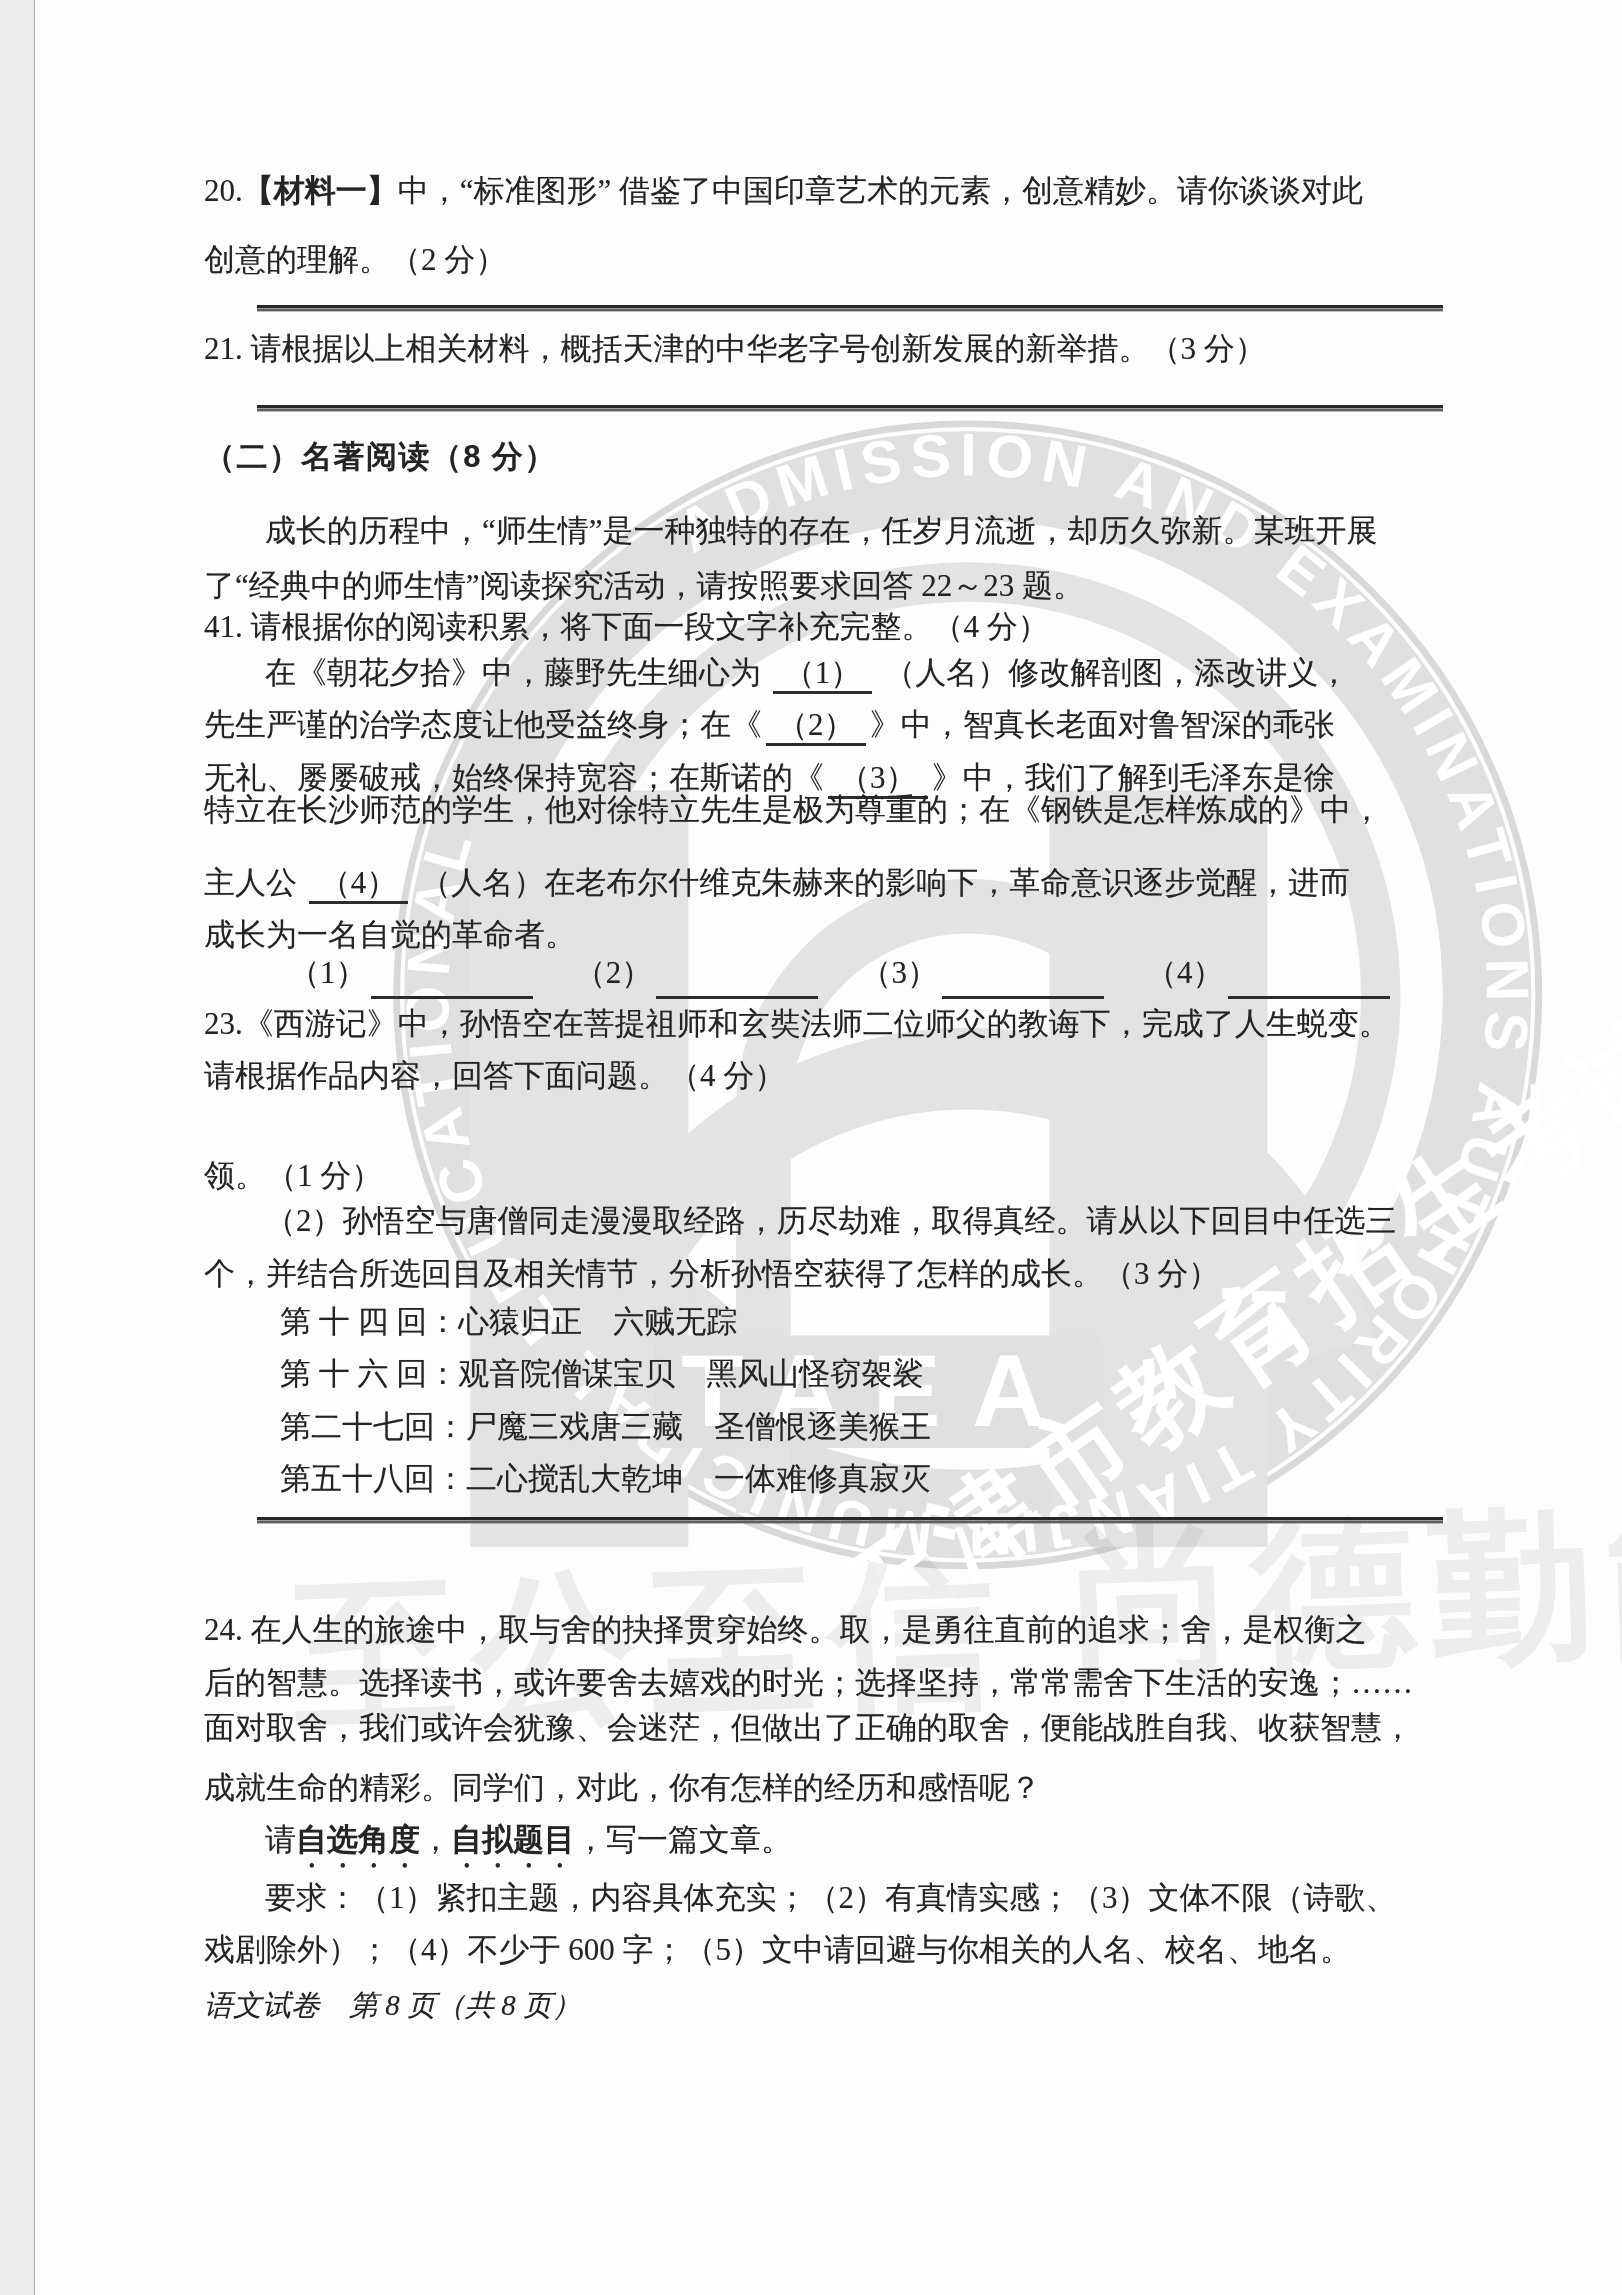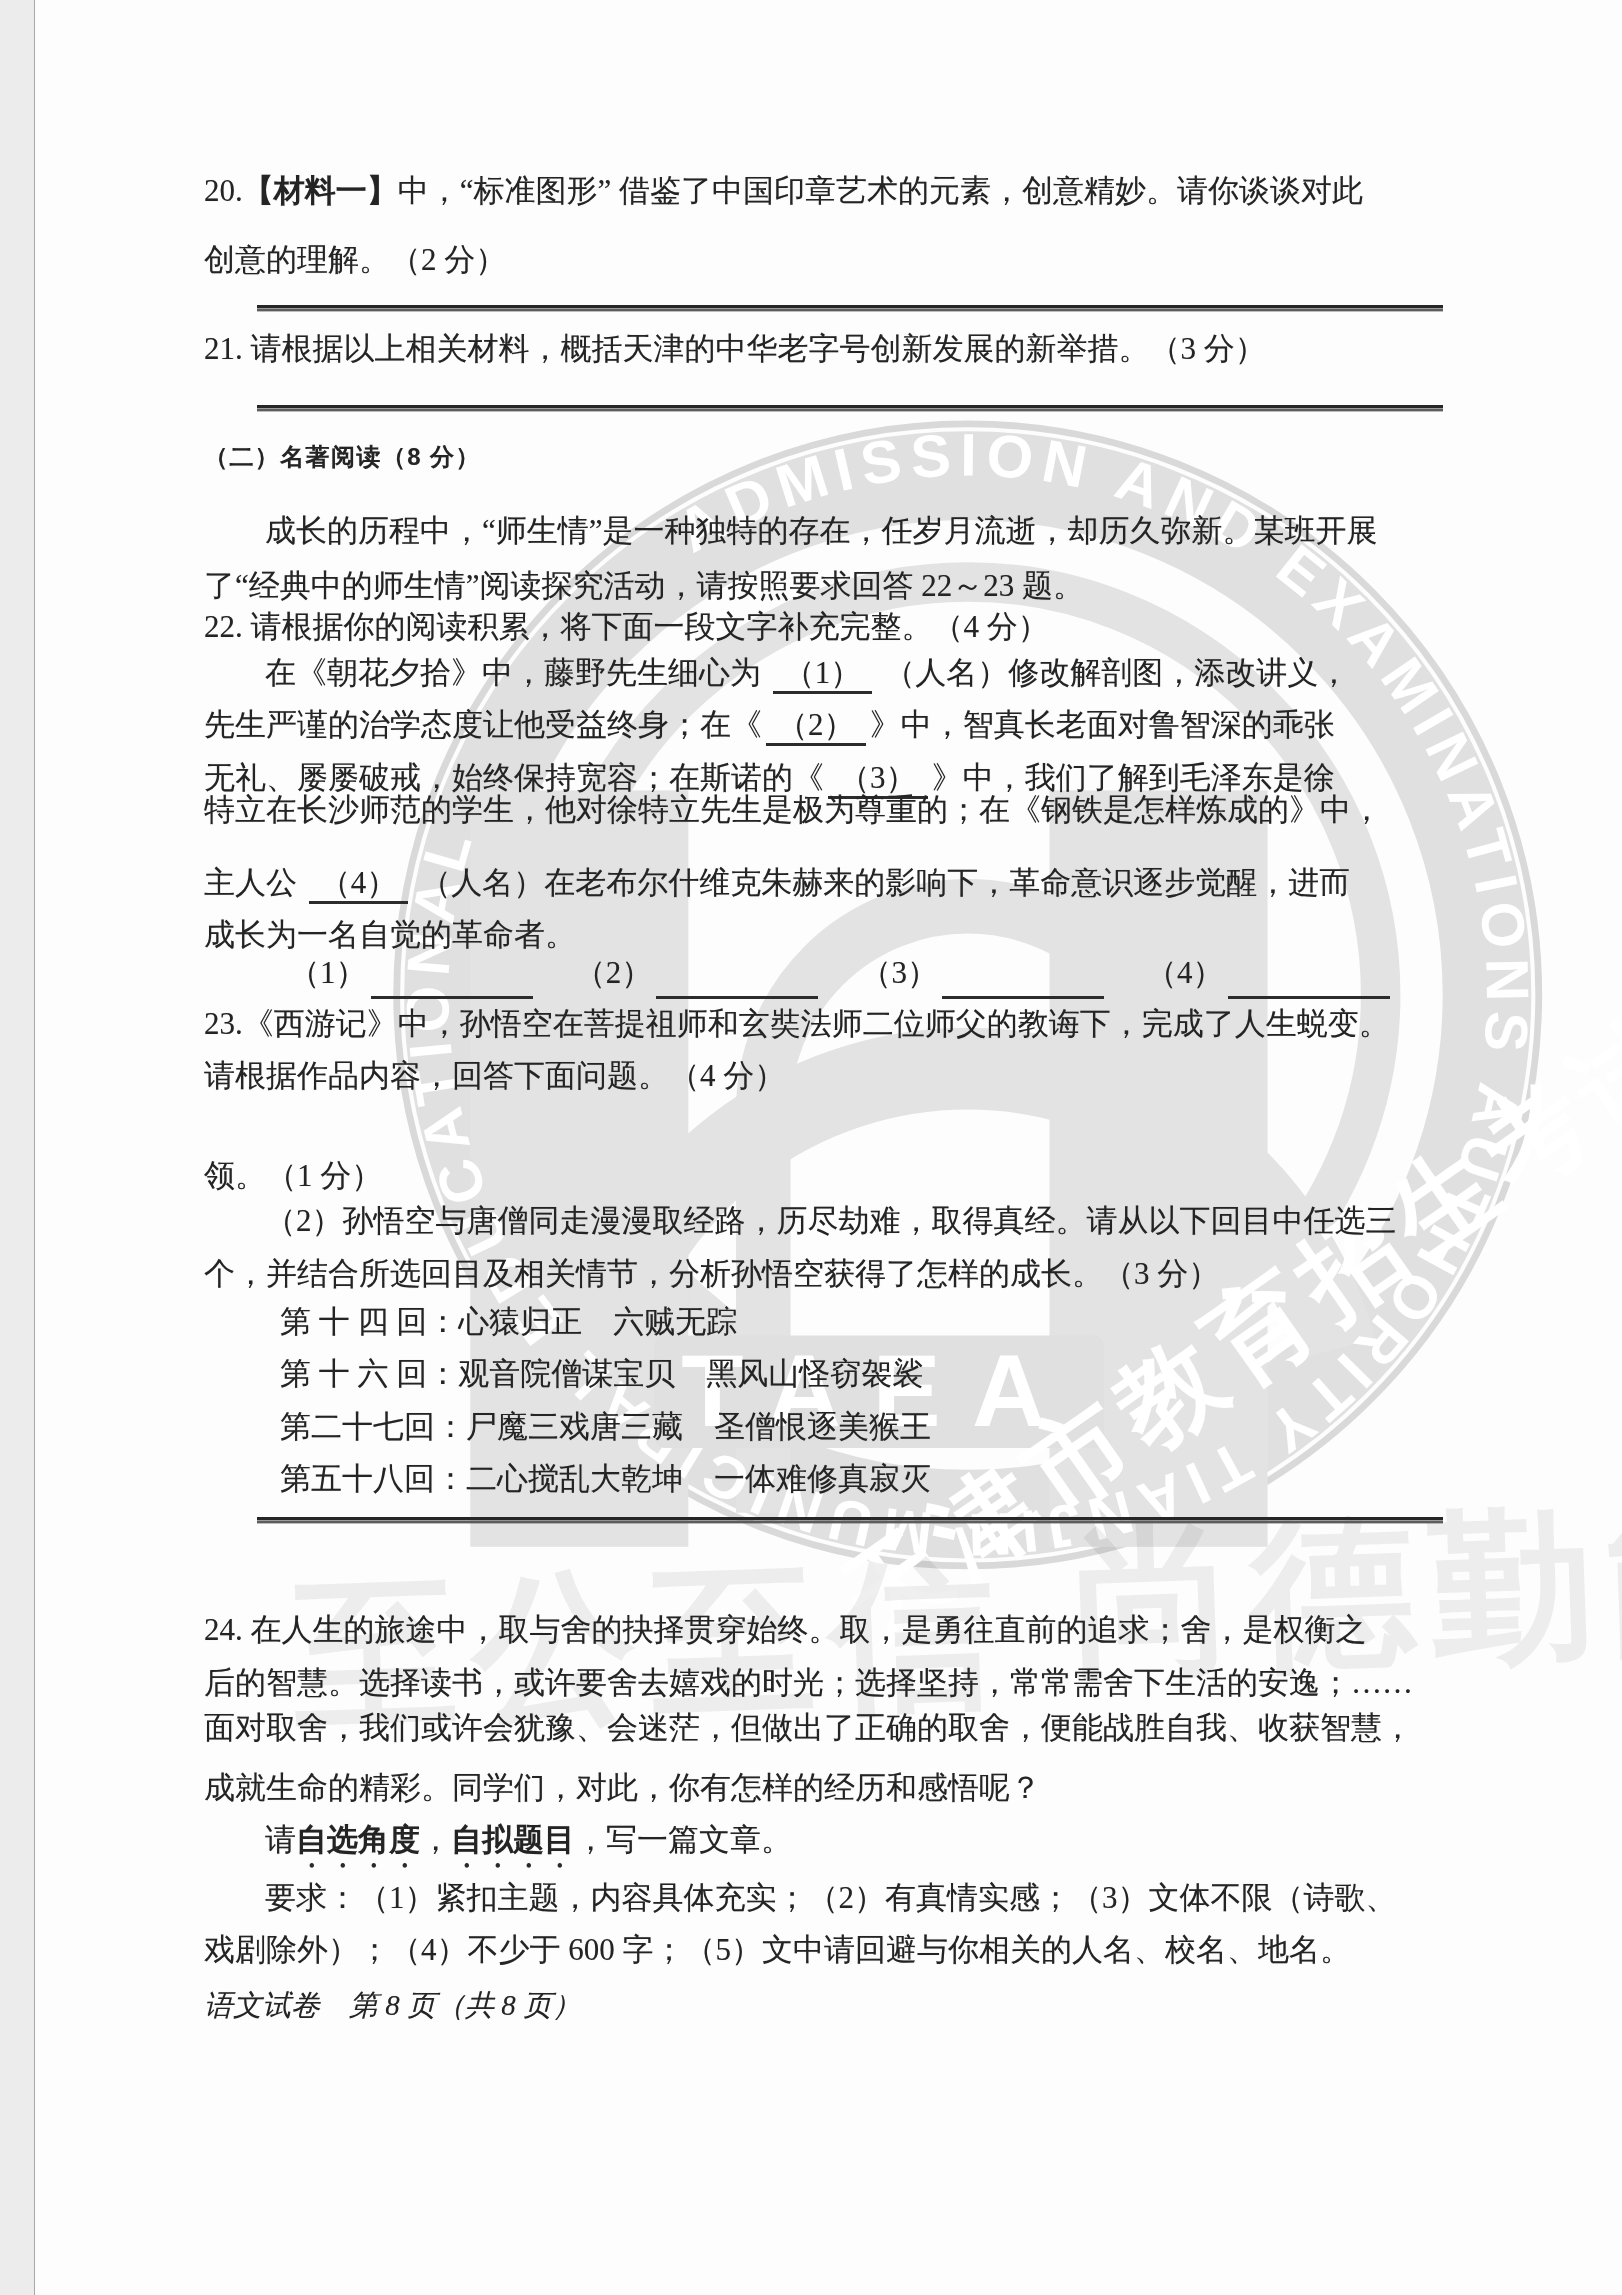--- a/index.html
+++ b/index.html
@@ -14,21 +14,21 @@
   #callig{position:absolute;left:293px;top:1527px;z-index:1;width:1227px;
     font-weight:bold;color:rgba(40,40,40,0.075);transform:rotate(-2deg);white-space:nowrap;}
   #callig .cg{font-size:164px;letter-spacing:15px;display:inline-block;}
   #callig .cg.right{margin-left:61px;transform:translateY(-27px);}
   
   #content{position:absolute;left:204px;top:0;width:1246px;height:2295px;z-index:2;}
   .ln{position:absolute;left:0;width:1246px;height:52px;line-height:52px;font-size:31px;white-space:nowrap;
       text-shadow:0 0 0.7px rgba(45,45,45,0.35);}
   .ind{padding-left:61px;}
   .chap{padding-left:76px;}
-  .heading{font-family:"Liberation Sans","DejaVu Sans",sans-serif;font-weight:700;font-size:24px;letter-spacing:1.4px;}
+  .heading{font-family:"Liberation Sans","DejaVu Sans",sans-serif;font-weight:700;font-size:31px;letter-spacing:1.4px;}
   .rule{position:absolute;left:53px;width:1186px;height:2.7px;background:#262626;box-shadow:0 3.4px 0 #5d5d5d;}
   .blank{display:inline-block;border-bottom:3.4px solid #2c2c2c;padding:0 11px;line-height:1.15;margin:0 4.1px;}
   .blank.empty{width:116px;height:27px;padding:0;vertical-align:-5.5px;}
   .answers{display:flex;gap:38px;padding-left:85px;}
   .answers .ans-item{display:inline-flex;align-items:flex-end;}
   .answers .blank.empty{width:162px;}
   .emph{
     -webkit-text-emphasis:filled dot #2a2a2a;text-emphasis:filled dot #2a2a2a;
     -webkit-text-emphasis-position:under right;text-emphasis-position:under right;font-weight:bold;
   }
@@ -82,21 +82,21 @@
     <div class="rule" style="top:305px"></div>
 
     <div class="ln" style="top:323px">21. 请根据以上相关材料，概括天津的中华老字号创新发展的新举措。（3 分）</div>
 
     <div class="rule" style="top:405px"></div>
 
     <div class="ln heading" style="top:431px">（二）名著阅读（8 分）</div>
     <div class="ln ind" style="top:505px">成长的历程中，“师生情”是一种独特的存在，任岁月流逝，却历久弥新。某班开展</div>
     <div class="ln" style="top:560px">了“经典中的师生情”阅读探究活动，请按照要求回答 22～23 题。</div>
 
-    <div class="ln" style="top:601px">22. 请根据你的阅读积累，将下面一段文字补充完整。（4 分）</div>
+    <div class="ln" style="top:601px">41. 请根据你的阅读积累，将下面一段文字补充完整。（4 分）</div>
     <div class="ln ind" style="top:647px">在《朝花夕拾》中，藤野先生细心为 <span class="blank">（1）</span> （人名）修改解剖图，添改讲义，</div>
     <div class="ln" style="top:699px">先生严谨的治学态度让他受益终身；在《<span class="blank">（2）</span>》中，智真长老面对鲁智深的乖张</div>
     <div class="ln" style="top:752px">无礼、屡屡破戒，始终保持宽容；在斯诺的《<span class="blank">（3）</span>》中，我们了解到毛泽东是徐</div>
     <div class="ln" style="top:784px">特立在长沙师范的学生，他对徐特立先生是极为尊重的；在《钢铁是怎样炼成的》中，</div>
     <div class="ln" style="top:857px">主人公 <span class="blank">（4）</span> （人名）在老布尔什维克朱赫来的影响下，革命意识逐步觉醒，进而</div>
     <div class="ln" style="top:909px">成长为一名自觉的革命者。</div>
 
     <div class="ln answers" style="top:947px">
       <span class="ans-item">
         <span>（1）</span>

